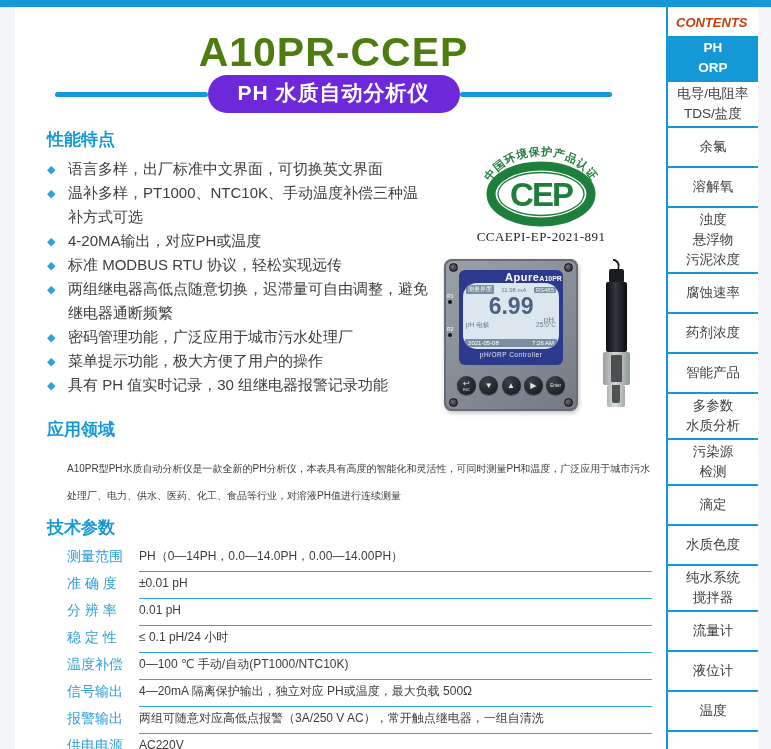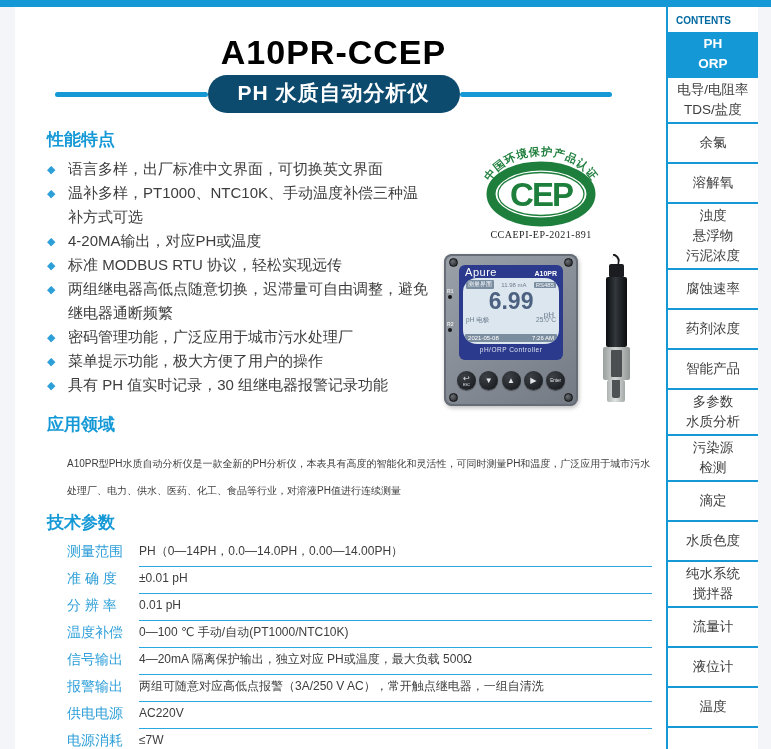--- a/index.html
+++ b/index.html
@@ -6,55 +6,55 @@
   html,body { width:771px; height:749px; overflow:hidden; }
   body { background:#f3f5f8; font-family:"Liberation Sans","DejaVu Sans",sans-serif; color:#3f3f3f; }
 
   .topbar { height:7px; width:771px; background:#1599d6; }
 
   .wrap { display:flex; margin-left:15px; width:743px; height:742px; background:#fff; }
 
   
   .main { width:651px; position:relative; padding:0 14px 0 0; }
 
-  .title { text-align:center; margin-top:28px; font-size:34px; line-height:34px;
-           font-weight:bold; color:#000000; letter-spacing:1px; }
+  .title { text-align:center; margin-top:28px; font-size:41px; line-height:34px;
+           font-weight:bold; color:#4d7c0f; letter-spacing:1px; }
 
   .banner-row { display:flex; align-items:center; margin:6px 40px 0 40px; }
   .banner-line { flex:1; height:5px; background:#1599d6; border-radius:3px; }
-  .banner-pill { background:#0c4a6e; color:#fff; font-size:21px; font-weight:bold;
+  .banner-pill { background:#6d28d9; color:#fff; font-size:21px; font-weight:bold;
                  padding:4px 30px 6px; border-radius:20px; white-space:nowrap; letter-spacing:1px; }
 
   .features-row { display:flex; margin-top:16px; padding-left:32px; }
   .features { width:392px; }
   h2.sec { color:#1599d6; font-size:17px; font-weight:bold; line-height:22px; margin-bottom:6px; }
   .features ul { list-style:none; margin-top:4px; }
   .features li { position:relative; padding-left:21px; font-size:15px; line-height:24px; color:#3d3d3d; }
   .features li .diamond { position:absolute; left:0; top:0; color:#2d9fd9; font-size:11px; }
 
   .right-col { width:227px; display:flex; flex-direction:column; align-items:center; }
-  .cert-no { font-family:"Liberation Serif","DejaVu Serif",serif; font-size:10px;
+  .cert-no { font-family:"Liberation Serif","DejaVu Serif",serif; font-size:13px;
              color:#222; letter-spacing:0.5px; margin-top:-2px; }
 
   .images { display:flex; align-items:flex-start; margin-top:14px; gap:16px; }
 
   
   .device { width:134px; height:152px; border-radius:8px; position:relative;
             background:linear-gradient(145deg,#9aa1a9,#737a84);
             box-shadow:inset 0 0 0 2px #676d76, 1px 2px 4px rgba(0,0,0,.25); }
   .screw { position:absolute; width:9px; height:9px; border-radius:50%;
            background:radial-gradient(circle at 35% 35%, #6a6f75, #1d1f22); border:1px solid #111; }
   .screw.tl{top:4px;left:5px} .screw.tr{top:4px;right:5px} .screw.bl{bottom:4px;left:5px} .screw.br{bottom:4px;right:5px}
   .relay-col { position:absolute; left:3px; top:34px; display:flex; flex-direction:column; gap:22px; }
   .relay { font-size:5px; color:#e8e8e8; text-align:center; }
   .relay i { display:block; width:4px; height:4px; border-radius:50%; background:#14161a; margin:1px auto 0; }
   .panel { position:absolute; left:15px; right:15px; top:11px; height:95px;
            background:#2b3a8c; border-radius:6px; padding:1px 4px 2px; }
   .panel-head { display:flex; justify-content:space-between; align-items:baseline; padding:0 2px; }
-  .brand { color:#fff; font-size:11px; font-weight:normal; letter-spacing:0.5px; }
+  .brand { color:#fff; font-size:11px; font-weight:bold; letter-spacing:0.5px;margin-left:40px; }
   .model { color:#fff; font-size:7px; font-weight:bold; }
   .lcd { background:#dce6ee; border-radius:14px; height:66px; padding:2px 3px 0; position:relative;
          color:#6b7c8e; overflow:hidden; }
   .lcd-row1 { display:flex; justify-content:space-between; align-items:center; font-size:6px; }
   .chip { background:#7b8ea0; color:#f2f6fa; padding:0 2px; border-radius:1px; }
   .lcd-big { text-align:center; font-size:23px; font-weight:bold; color:#4d6280; line-height:24px; }
   .lcd-unit { position:absolute; right:5px; top:32px; font-size:8px; color:#6b7c8e; }
   .lcd-row3 { display:flex; justify-content:space-between; font-size:6.5px; margin-top:3px; }
   .lcd-bar { position:absolute; left:2px; right:2px; bottom:2px; background:#7b8ea0; color:#fff;
              display:flex; justify-content:space-between; font-size:6px; padding:1px 3px; border-radius:1px; }
@@ -93,21 +93,21 @@
   .specs { margin-top:8px; padding-left:32px; }
   .spec-table { margin-top:4px; width:605px; padding-left:20px; }
   .spec-row { display:flex; align-items:flex-start; }
   .spec-label { flex:none; width:66px; color:#2e9fd8; font-size:14px; line-height:16px;
                 padding:3px 0 2px; white-space:pre; }
   .spec-value { flex:1; margin-left:6px; border-bottom:1.5px solid #2aa7de; font-size:12px;
                 line-height:16px; padding:3px 0 7px; color:#3d3d3d; white-space:nowrap; }
 
   
   .sidebar { width:92px; border-left:2px solid #1599d6; display:flex; flex-direction:column; overflow:hidden; }
-  .sb-header { color:#0369a1; font-weight:bold; font-size:10px; padding:8px 0 6px 8px; }
+  .sb-header { color:#c2410c; font-weight:bold; font-size:13px; padding:8px 0 6px 8px;font-style:italic; }
   .sb-item { min-height:40px; display:flex; align-items:center; justify-content:center; text-align:center;
              font-size:13.5px; line-height:20px; color:#3c3c3c; white-space:pre-line;
              border-bottom:2px solid #1599d6; padding:2px 1px; cursor:pointer; }
   .sb-item.active { background:#1599d6; color:#fff; font-weight:bold; }
 </style>
 </head>
 <body>
 
 <div class="topbar"></div>
 
@@ -277,20 +277,24 @@
           <div class="spec-row">
             <span class="spec-label">准 确 度</span>
             <span class="spec-value">±0.01 pH</span>
           </div>
 
           <div class="spec-row">
             <span class="spec-label">分 辨 率</span>
             <span class="spec-value">0.01 pH</span>
           </div>
 
+          <div class="spec-row">
+            <span class="spec-label">稳 定 性</span>
+            <span class="spec-value">≤ 0.1 pH/24 小时</span>
+          </div>
 
           <div class="spec-row">
             <span class="spec-label">温度补偿</span>
             <span class="spec-value">0—100 ℃ 手动/自动(PT1000/NTC10K)</span>
           </div>
 
           <div class="spec-row">
             <span class="spec-label">信号输出</span>
             <span class="spec-value">4—20mA 隔离保护输出，独立对应 PH或温度，最大负载 500Ω</span>
           </div>

